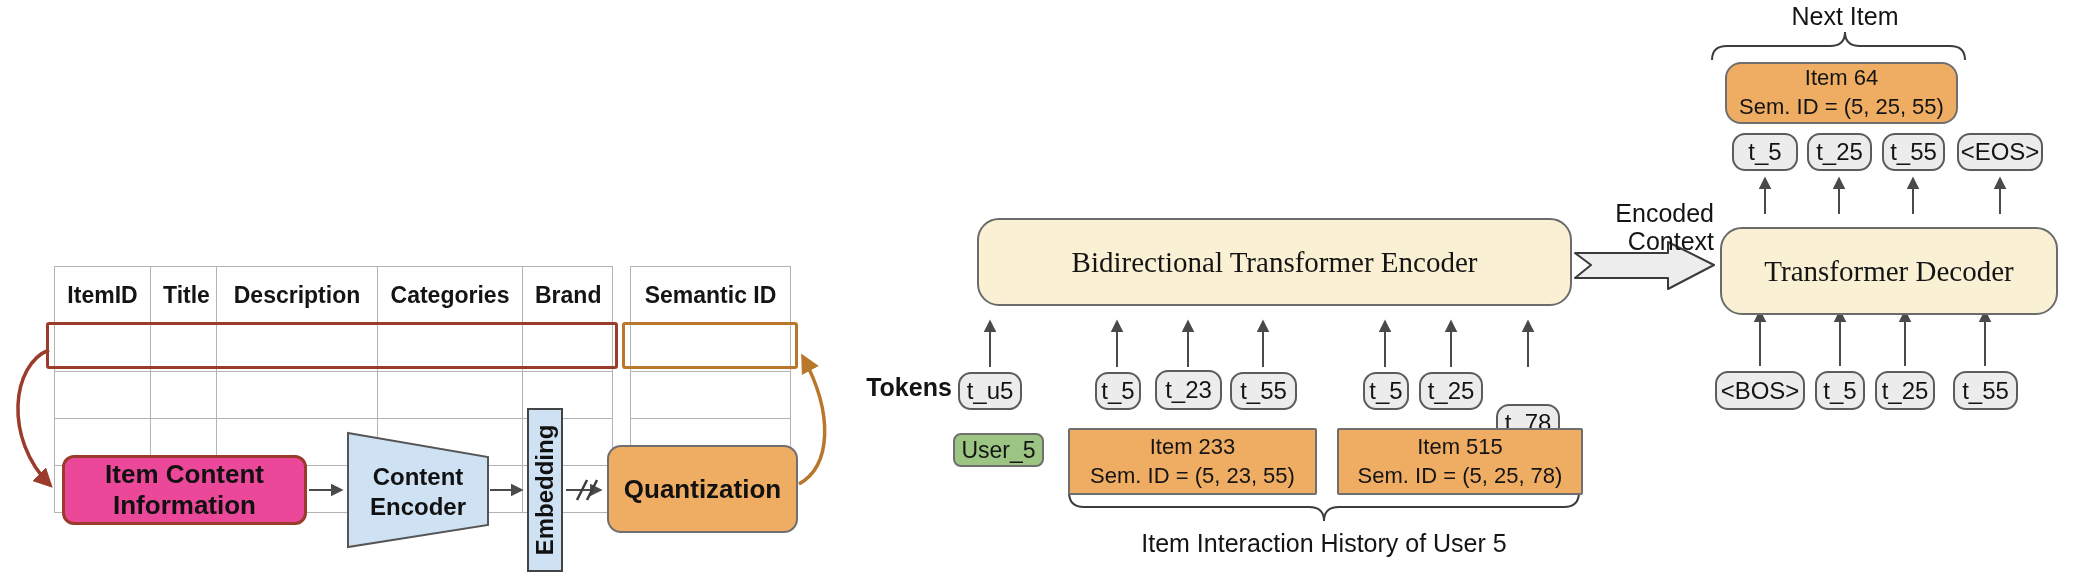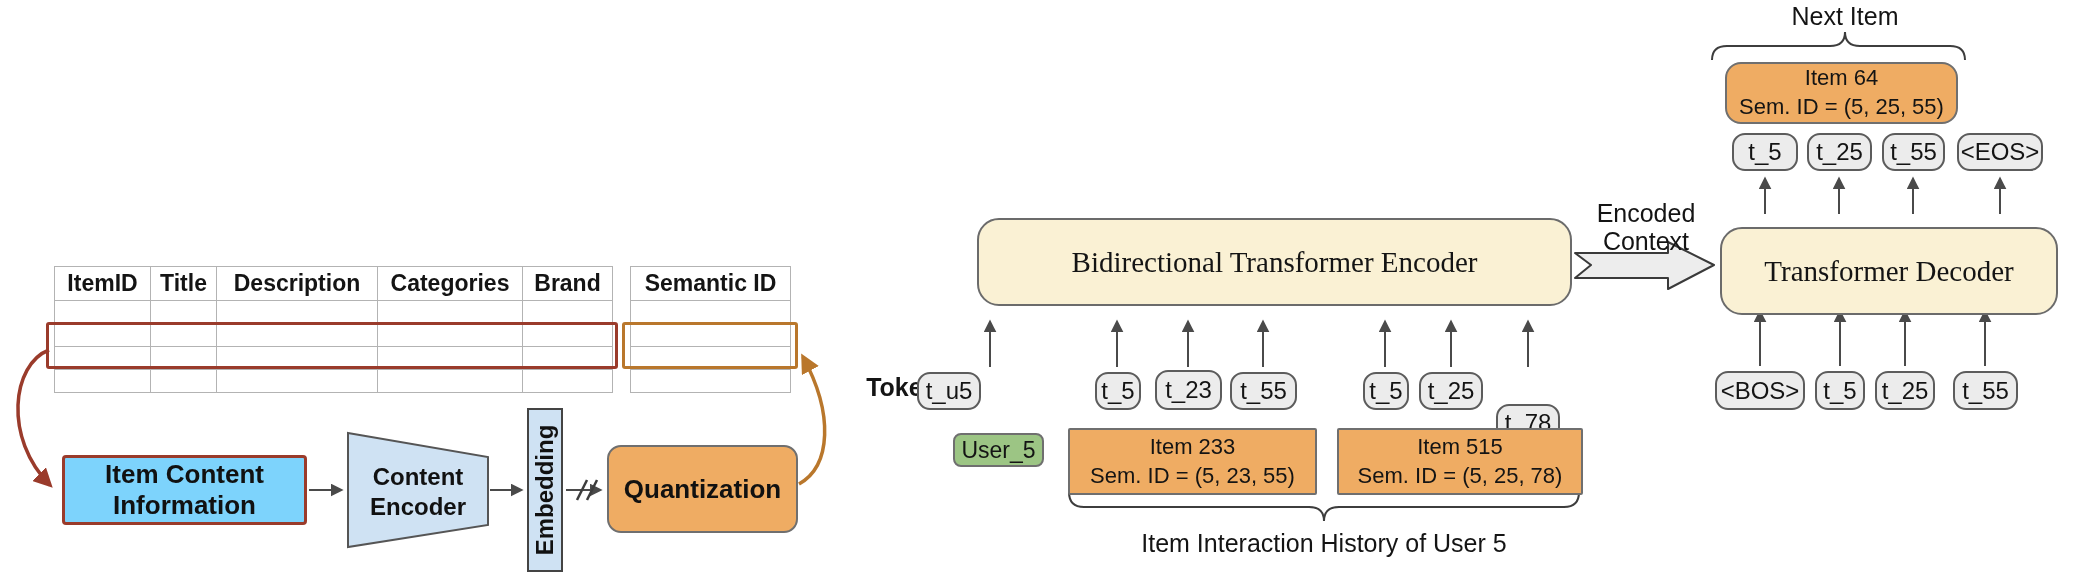--- a/index.html
+++ b/index.html
@@ -2,21 +2,21 @@
 <html><head>
 <meta charset="utf-8">
 <style>
   html,body{margin:0;padding:0;background:#ffffff;}
   body{width:2076px;height:584px;position:relative;overflow:hidden;
        font-family:"Liberation Sans",sans-serif;color:#111;}
   .abs{position:absolute;box-sizing:border-box;}
   .flexc{display:flex;align-items:center;justify-content:center;text-align:center;}
   
   table.grid{border-collapse:collapse;table-layout:fixed;width:100%;}
-  table.grid th,table.grid td{border:1.5px solid #b3b3b3;padding:0;margin:0;}
+  table.grid th,table.grid td{border:1.5px solid #b3b3b3;padding:12px;margin:0;}
   table.grid th{font-size:23px;font-weight:bold;height:33px;background:#fff;color:#141414;}
   table.grid td{height:22px;background:#fff;}
   
   .hl{background:transparent;border-radius:3px;z-index:4;}
   .hl-red{border:3px solid #9a3b2b;}
   .hl-orange{border:3px solid #b9772c;}
   
   .bigbox{background:#faf1d4;border:2px solid #6b6b6b;border-radius:22px;
           font-size:29px;color:#141414;z-index:3;font-family:Liberation Serif, serif;}
   .tok{background:#ececec;border:2px solid #5c5c5c;border-radius:13px;
@@ -158,42 +158,42 @@
     <tr>
           <td></td>
         </tr>
   </tbody>
     </table>
 </div>
 
 <div class="abs hl hl-red" style="left:46px;top:322px;width:572px;height:47px;"></div>
 <div class="abs hl hl-orange" style="left:622px;top:322px;width:176px;height:47px;"></div>
 
-<div class="abs flexc" style="left:62px;top:455px;width:245px;height:70px;background:#7dd3fc;border:3px solid #9a3b2b;border-radius:4px;font-size:26px;font-weight:bold;line-height:1.2;z-index:3;padding:8px 18px;">Item Content Information</div>
+<div class="abs flexc" style="left:62px;top:455px;width:245px;height:70px;background:#ec4899;border:3px solid #9a3b2b;border-radius:12px;font-size:26px;font-weight:bold;line-height:1.2;z-index:3;padding:8px 18px;">Item Content Information</div>
 
 <div class="abs flexc" style="left:352px;top:452px;width:132px;height:80px;font-size:24px;font-weight:bold;line-height:1.25;z-index:3;">Content Encoder</div>
 
 <div class="abs flexc" style="left:527px;top:408px;width:36px;height:164px;background:#cfe2f3;border:2px solid #444;z-index:3;">
   <span style="transform:rotate(-90deg);white-space:nowrap;font-size:24px;font-weight:bold;">Embedding</span>
 </div>
 
 <div class="abs flexc" style="left:607px;top:445px;width:191px;height:88px;background:#efac63;border:2px solid #6f6f6f;border-radius:14px;font-size:26px;font-weight:bold;z-index:3;">Quantization</div>
 
 <div class="abs flexc lbl" style="left:866px;top:369px;width:86px;height:37px;font-weight:bold;">Tokens</div>
 
 <div class="abs flexc bigbox" style="left:977px;top:218px;width:595px;height:88px;">Bidirectional Transformer Encoder</div>
 
 <div class="abs flexc bigbox" style="left:1720px;top:227px;width:338px;height:88px;">Transformer Decoder</div>
 
-<div class="abs lbl" style="left:1578px;top:200px;width:136px;text-align:center;line-height:1.1;">
+<div class="abs lbl" style="left:1578px;top:200px;width:136px;text-align:right;line-height:1.1;">
   <span style="display:block">Encoded</span>
   <span style="display:block">Context</span>
 </div>
 
-<div class="abs flexc tok" style="left:917px;top:372px;width:64px;height:38px;">t_u5</div>
+<div class="abs flexc tok" style="left:958px;top:372px;width:64px;height:38px;">t_u5</div>
 <div class="abs flexc tok" style="left:1095px;top:372px;width:46px;height:38px;">t_5</div>
 <div class="abs flexc tok" style="left:1155px;top:370px;width:67px;height:40px;">t_23</div>
 <div class="abs flexc tok" style="left:1230px;top:372px;width:67px;height:38px;">t_55</div>
 <div class="abs flexc tok" style="left:1363px;top:372px;width:46px;height:38px;">t_5</div>
 <div class="abs flexc tok" style="left:1419px;top:372px;width:64px;height:38px;">t_25</div>
 <div class="abs flexc tok" style="left:1496px;top:372px;width:64px;height:38px;margin-top:32px;">t_78</div>
 
 <div class="abs flexc greenbox" style="left:953px;top:433px;width:91px;height:34px;">User_5</div>
 
 <div class="abs flexc obox" style="left:1068px;top:428px;width:249px;height:67px;">

